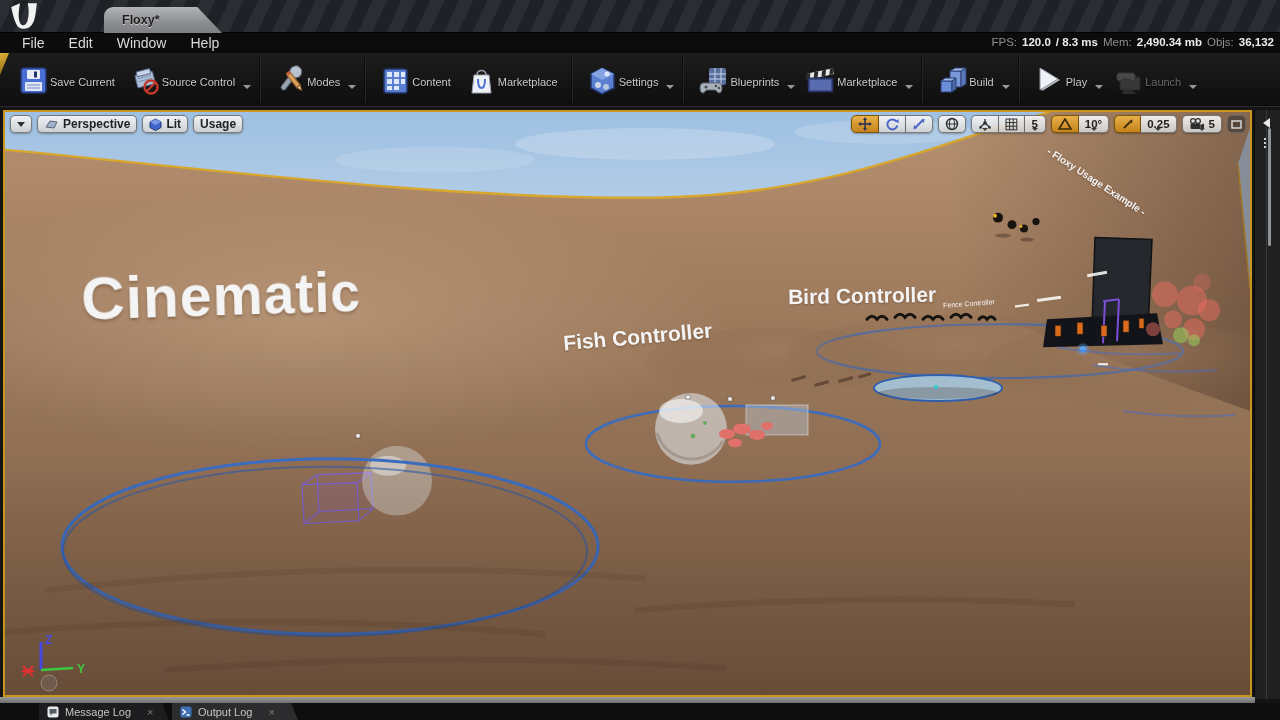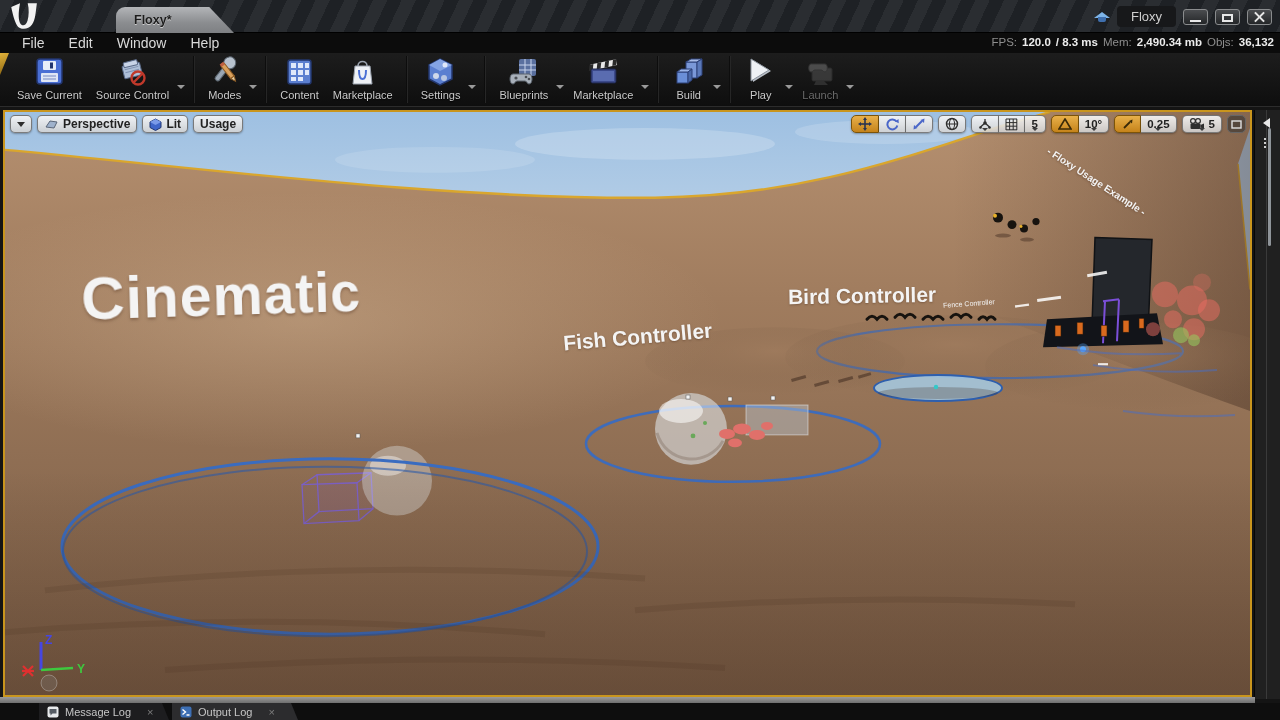--- a/index.html
+++ b/index.html
@@ -9,21 +9,21 @@
 
   
   .titlebar { position:absolute; left:0; top:0; width:1280px; height:33px;
     background:repeating-linear-gradient(115deg,#2a2d31 0 13px,#1e2125 13px 26px);
     border-bottom:1px solid #000; }
   .ue-logo { position:absolute; left:8px; top:2px; width:34px; height:30px; }
   .level-tab { position:absolute; left:104px; top:7px; width:118px; height:26px;
     background:linear-gradient(#b3b5b8,#8b8d90 60%,#7e8083);
     border-radius:9px 0 0 0; clip-path:polygon(0 0,79% 0,100% 100%,0 100%);
     display:flex; align-items:center; padding-left:18px;
-    font-size:12.5px; font-weight:bold; color:#1c1c1c; text-shadow:0 1px 0 #cfcfcf;margin-left:12px; }
+    font-size:12.5px; font-weight:bold; color:#1c1c1c; text-shadow:0 1px 0 #cfcfcf; }
   .tb-right { position:absolute; right:8px; top:0; height:33px; display:flex; align-items:center; gap:7px; }
   .cap-icon { width:16px; height:14px; position:relative; }
   .cap-icon .cap-top { position:absolute; left:0; top:2px; width:0; height:0;
     border-left:8px solid transparent; border-right:8px solid transparent; border-bottom:6px solid #7db4e8; }
   .cap-icon .cap-base { position:absolute; left:4px; top:7px; width:8px; height:5px; background:#3f6fae; border-radius:0 0 2px 2px; }
   .win-title { background:#17181a; border-radius:4px; padding:3px 14px; font-size:13px; color:#cfcfcf; }
   .win-btn { width:25px; height:16px; background:linear-gradient(#4a4c4f,#242628);
     border:1px solid #8a8c8e; border-radius:3px; position:relative; cursor:pointer; }
   .glyph-min { position:absolute; left:6px; top:10px; width:11px; height:2px; background:#e8e8e8; }
   .glyph-max { position:absolute; left:6px; top:4px; width:11px; height:8px; border:2px solid #e8e8e8; }
@@ -37,21 +37,21 @@
   .stats { position:absolute; right:6px; top:3px; display:flex; align-items:center; gap:5px; font-size:11.5px; }
   .stat-label { color:#8e8e8e; }
   .stat-value { color:#ececec; font-weight:bold; }
 
   
   .toolbar { position:absolute; left:0; top:53px; width:1280px; height:54px;
     background:linear-gradient(#1d1d1d,#0e0e0e); border-bottom:1px solid #2c2c2c;
     display:flex; align-items:stretch; padding-left:10px; }
   .gold-wedge { position:absolute; left:0; top:0; width:9px; height:22px;
     background:linear-gradient(160deg,#e0b13a,#8a6410); clip-path:polygon(0 0,100% 0,0 100%); }
-  .tbtn { position:relative; display:flex; flex-direction:column; align-items:center;
+  .tbtn { position:relative; display:flex; flex-direction:row; align-items:center;
     padding:3px 7px 0; cursor:pointer; }
   .tbtn .ticon { width:33px; height:32px; }
   .tbtn .tlabel { font-size:11px; color:#cacaca; margin-top:1px; text-shadow:0 1px 1px #000; white-space:nowrap; }
   .tbtn.disabled .tlabel { color:#6b6b6b; }
   .tbtn.disabled .ticon { opacity:.45; filter:grayscale(1); }
   .tcaret { width:0; height:0; border-left:4px solid transparent; border-right:4px solid transparent;
     border-top:4px solid #9a9a9a; align-self:center; margin:14px 2px 0 1px; }
   .tsep { width:2px; margin:3px 6px; background:linear-gradient(90deg,#000,#333); }
 
   
@@ -117,37 +117,20 @@
 <body>
 
 <div id="window">
 
   <div class="titlebar">
     <svg class="ue-logo" viewBox="0 0 26 24">
       <path d="M2 4 L9 1 C7.5 9 7.6 15 9.5 17.5 C11 19.5 13.8 19 15 15 C16.2 11 16.3 5.5 15.2 1 L22.5 1 C21.5 8 21.5 14 18.5 18.2 C15.5 22.4 9 22.6 6.5 18.5 C4.4 15 3 9 2 4 Z" fill="#f2f2f2"></path>
     </svg>
     <div class="level-tab">
       <span>Floxy*</span>
-    </div>
-    <div class="tb-right">
-      <div class="cap-icon">
-        <div class="cap-top"></div>
-          <div class="cap-base"></div>
-      </div>
-      <div class="win-title">Floxy</div>
-      <div class="win-btn">
-          <span class="glyph-min"></span>
-        </div>
-      <div class="win-btn">
-          <span class="glyph-max"></span>
-        </div>
-      <div class="win-btn">
-          <span class="glyph-x1"></span>
-          <span class="glyph-x2"></span>
-        </div>
     </div>
   </div>
 
   <div class="menubar">
     <span class="menu-item">File</span>
     <span class="menu-item">Edit</span>
     <span class="menu-item">Window</span>
     <span class="menu-item">Help</span>
     <div class="stats">
       <span class="stat-label">FPS:</span>

